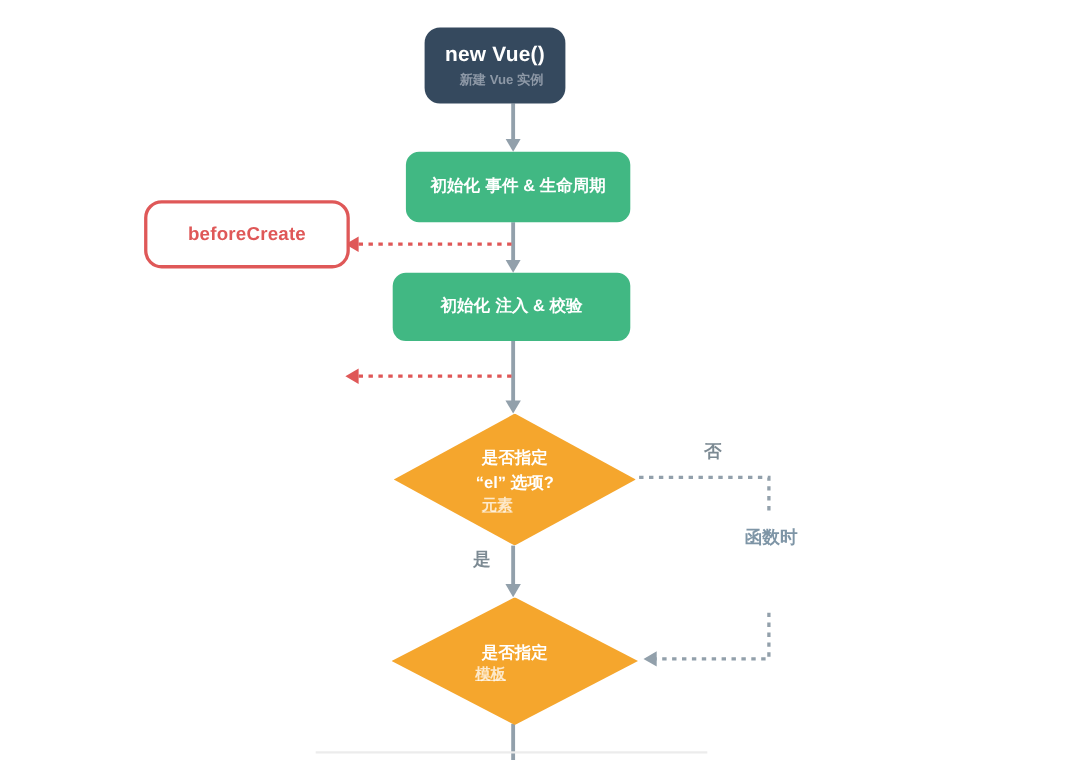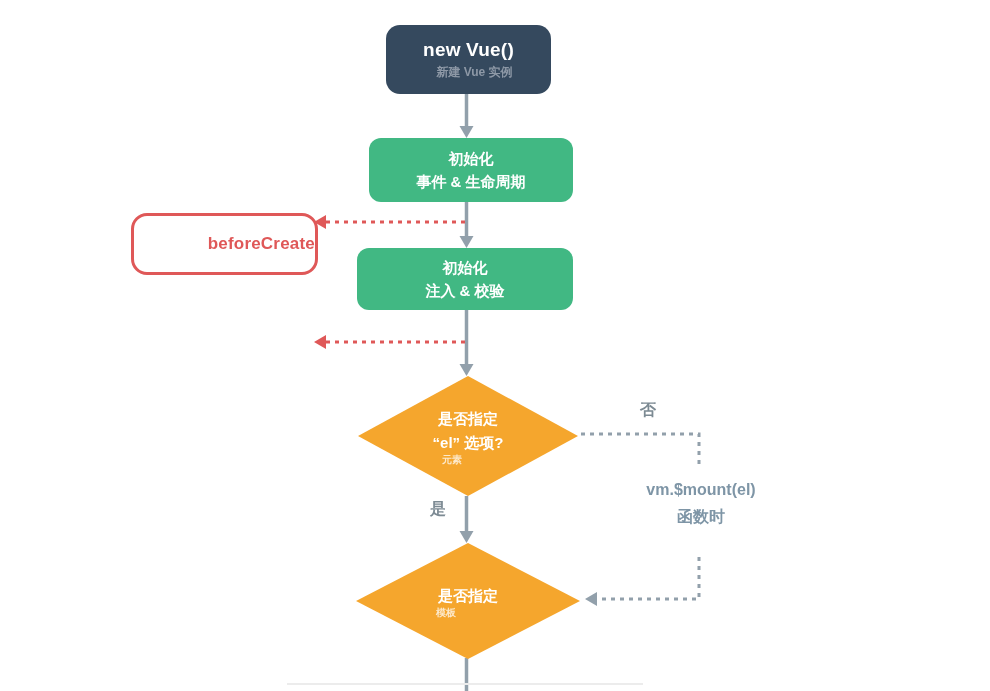--- a/index.html
+++ b/index.html
@@ -4,50 +4,50 @@
 <style>
   html,body{margin:0;padding:0;background:#ffffff;}
   .stage{
     position:relative;width:990px;height:691px;background:#ffffff;overflow:hidden;
     font-family:"Liberation Sans","DejaVu Sans",sans-serif;
   }
   .abs{position:absolute;}
   svg.connectors{position:absolute;left:0;top:0;width:990px;height:691px;}
 
   .node-dark{
-    left:386px;top:25px;width:165px;height:69px;background:#35495E;border-radius:14px;
+    left:386px;top:25px;width:128px;height:69px;background:#35495E;border-radius:14px;
     display:flex;flex-direction:column;align-items:center;justify-content:center;gap:3px;
   }
   .node-dark .title{color:#ffffff;font-weight:bold;font-size:19px;letter-spacing:.2px;}
   .node-dark .subtitle{color:#8D98A6;font-size:12px;font-weight:bold;margin-left:12px;}
 
   .node-green{
     background:#41B883;border-radius:12px;color:#ffffff;font-weight:bold;font-size:15px;
-    display:flex;flex-direction:column;align-items:center;justify-content:center;gap:5px;line-height:1.2;
+    display:flex;flex-direction:row;align-items:center;justify-content:center;gap:5px;line-height:1.2;
   }
   .node-green.g1{left:369px;top:138px;width:204px;height:64px;}
   .node-green.g2{left:357px;top:248px;width:216px;height:62px;}
 
   .node-hook{
     left:131px;width:181px;height:56px;background:#ffffff;border:3px solid #DF5858;border-radius:16px;
     display:flex;align-items:center;justify-content:center;
     color:#DF5858;font-weight:bold;font-size:17px;letter-spacing:.2px;
   }
-  .hook1{top:213px;justify-content:flex-end;}
+  .hook1{top:182px;}
   .hook2{top:315px;}
 
   .diamond{
     background:#F5A62D;color:#ffffff;font-weight:bold;font-size:15px;
     clip-path:polygon(50% 0,100% 50%,50% 100%,0 50%);
     display:flex;flex-direction:column;align-items:center;justify-content:center;
     text-align:center;line-height:1.55;
   }
   .diamond.d1{left:358px;top:376px;width:220px;height:120px;}
   .diamond.d2{left:356px;top:543px;width:224px;height:116px;}
-  .diamond .note{font-size:10px;font-weight:bold;color:rgba(255,255,255,0.75);line-height:1.1;}
+  .diamond .note{font-size:14px;font-weight:bold;color:rgba(255,255,255,0.75);line-height:1.1;text-decoration:underline;}
   .d1 .note{transform:translateX(-16px);}
   .d2 .note{transform:translateX(-22px);}
 
   .edge-label{color:#7C8A93;font-weight:bold;font-size:16px;text-align:center;}
   .label-no{left:628px;top:400px;width:40px;}
   .label-yes{left:418px;top:499px;width:40px;}
 
   .side-note{
     left:601px;top:476px;width:200px;text-align:center;color:#7E95A6;font-weight:bold;
     font-size:16px;line-height:27px;
@@ -106,21 +106,20 @@
   <div class="abs diamond d1">
     <span>是否指定</span>
     <span>“el” 选项?</span>
     <span class="note">元素</span>
   </div>
 
   <div class="abs edge-label label-no">否</div>
   <div class="abs edge-label label-yes">是</div>
 
   <div class="abs side-note">
-    <div>vm.$mount(el)</div>
     <div>函数时</div>
   </div>
 
   <div class="abs diamond d2">
     <span>是否指定</span>
     <span class="note">模板</span>
   </div>
 
   <div class="abs cutoff-line"></div>
 

